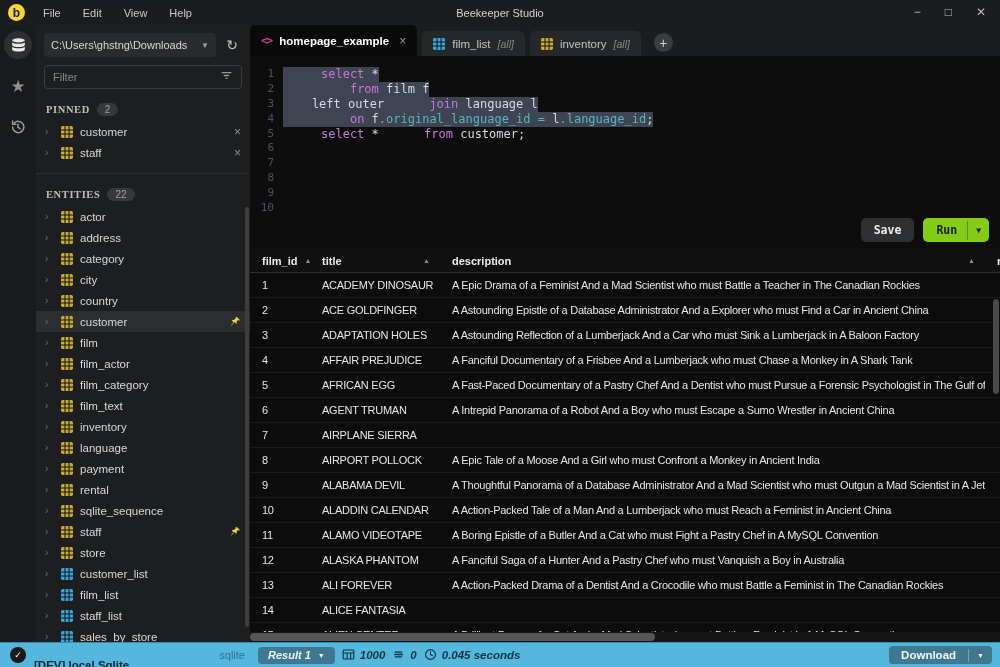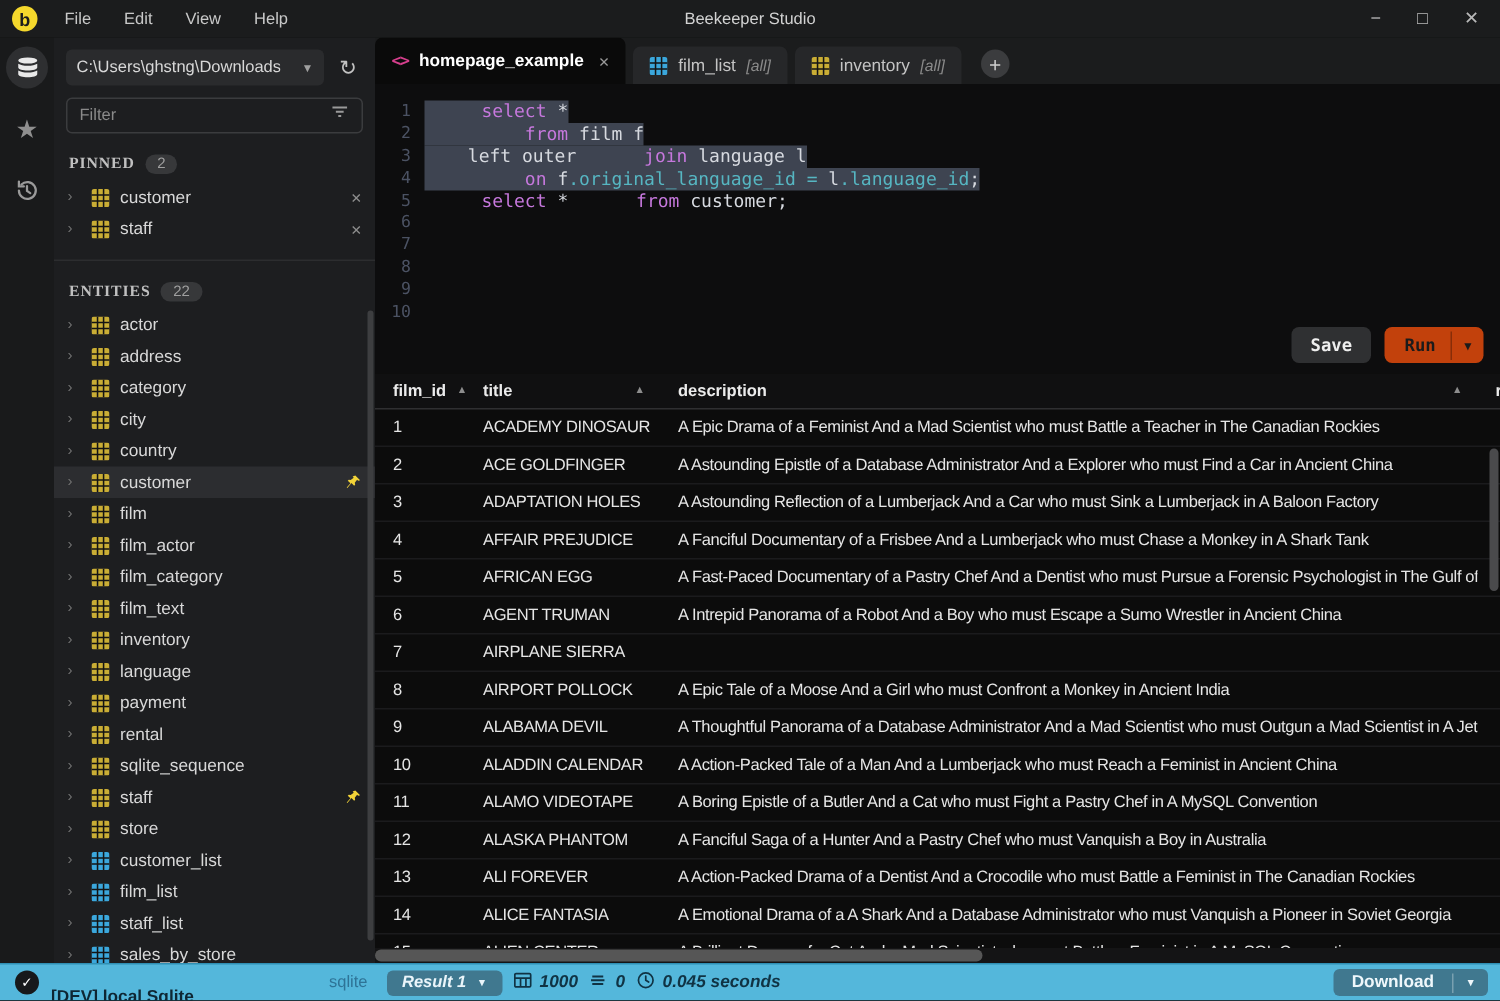--- a/index.html
+++ b/index.html
@@ -70,21 +70,21 @@
   .code-line { display:flex; height:14.9px; line-height:14.9px; }
   .ln { width:24px; text-align:right; color:#4b5263; margin-right:9px; font-size:11px; }
   .code { white-space:pre; color:#d7dae0; }
   .code.sel { background:#3e4451; }
   .tok-kw { color:#c678dd;padding-left:38px; }
   .tok-pl { color:#d7dae0; }
   .tok-mem { color:#56b6c2; }
   .tok-op { color:#56b6c2; }
   .btn-row { position:absolute; right:11px; bottom:7px; display:flex; gap:9px; }
   .btn-save { background:#2f3032; color:#eeeeee; border-radius:5px; padding:5px 13px; font-size:11.5px; font-weight:bold; }
-  .btn-run { background:#c2410c; color:#1b1b1b; border-radius:5px; display:flex; align-items:center;
+  .btn-run { background:#84cc16; color:#1b1b1b; border-radius:5px; display:flex; align-items:center;
              font-size:11.5px; font-weight:bold; }
   .run-main { padding:5px 10px 5px 13px; }
   .run-caret { padding:5px 8px; border-left:1px solid rgba(0,0,0,0.3); font-size:8px; }
 
   
   .grid { position:absolute; top:224px; left:0; right:0; bottom:0; overflow:hidden; }
   .grid-header { display:flex; height:24px; background:#101011; border-bottom:1px solid #2f2f31;
                  align-items:center; color:#ececec; }
   .gh-cell { display:flex; align-items:center; padding-left:12px; font-size:11px; font-weight:bold;
              overflow:hidden; white-space:nowrap; height:100%; }
@@ -616,21 +616,20 @@
           </div>
           <div class="grid-row">
             <div class="g-cell col0">13</div>
             <div class="g-cell col1">ALI FOREVER</div>
             <div class="g-cell col2">A Action-Packed Drama of a Dentist And a Crocodile who must Battle a Feminist in The Canadian Rockies</div>
             <div class="g-cell col3"></div>
           </div>
           <div class="grid-row">
             <div class="g-cell col0">14</div>
             <div class="g-cell col1">ALICE FANTASIA</div>
-            <div class="g-cell col2">A Emotional Drama of a A Shark And a Database Administrator who must Vanquish a Pioneer in Soviet Georgia</div>
             <div class="g-cell col3"></div>
           </div>
           <div class="grid-row">
             <div class="g-cell col0">15</div>
             <div class="g-cell col1">ALIEN CENTER</div>
             <div class="g-cell col2">A Brilliant Drama of a Cat And a Mad Scientist who must Battle a Feminist in A MySQL Convention</div>
             <div class="g-cell col3"></div>
           </div>
         </div>
       <div class="vscroll-thumb"></div>

